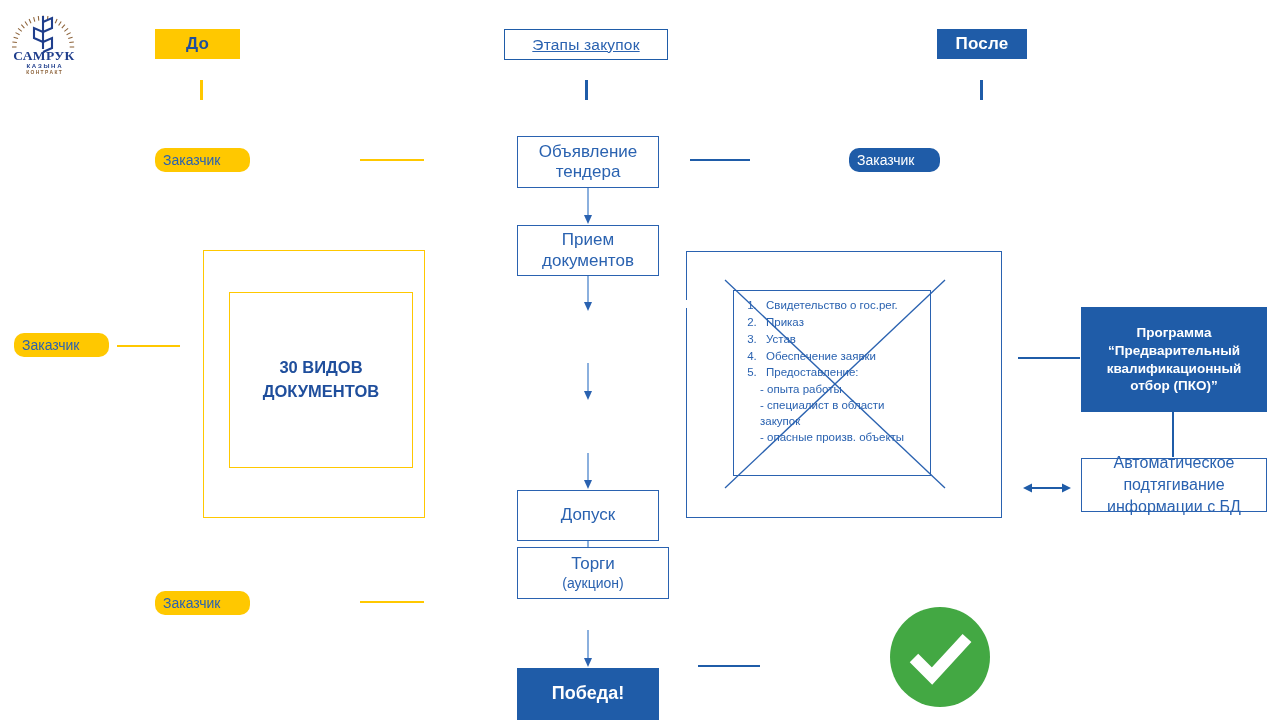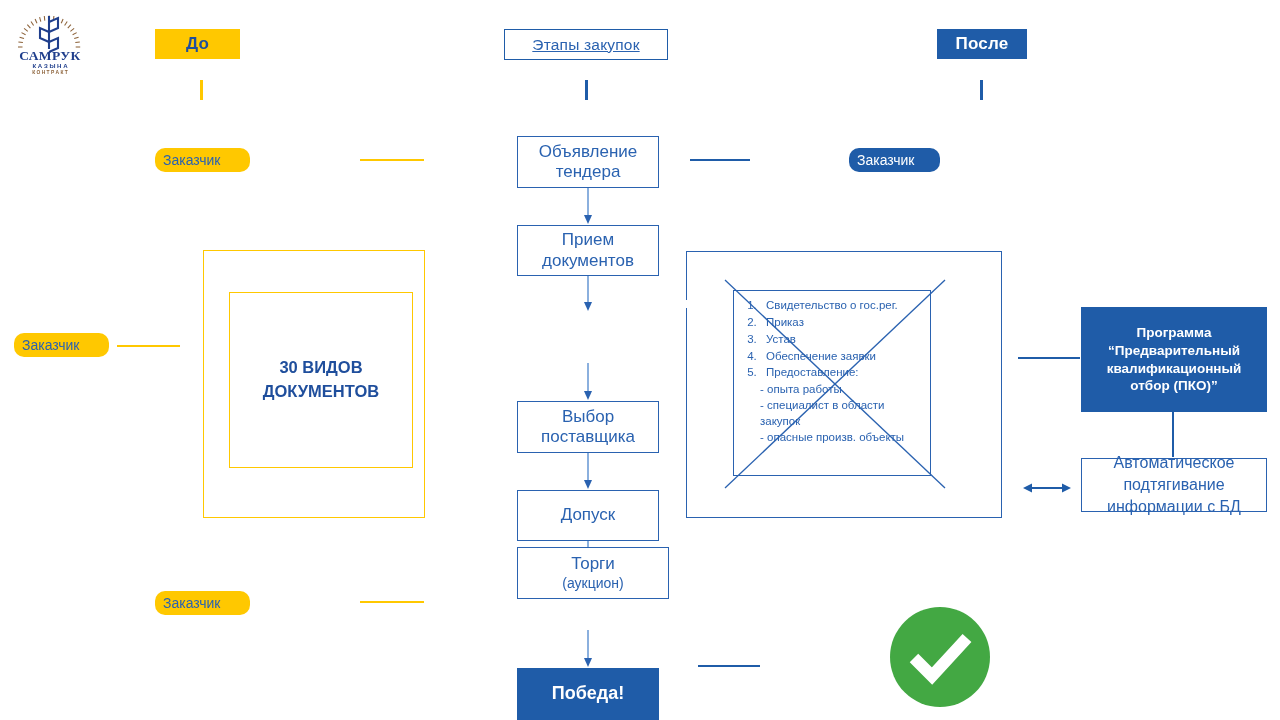--- a/index.html
+++ b/index.html
@@ -15,21 +15,21 @@
     position: relative;
     width: 1280px;
     height: 720px;
     overflow: hidden;
     background: #ffffff;
   }
   .abs { position: absolute; }
 
   
   #logo {
-    left: 12px; top: 2px;
+    left: 6px; top: 2px;
     width: 76px; height: 72px; text-align: right;
   }
   #logo svg { display:block; }
 
   
   .pill {
     display: flex;
     align-items: center;
     justify-content: center;
     font-weight: bold;
@@ -357,24 +357,20 @@
     </svg>
   </div>
 
   <div class="abs flowarrow" id="fa3">
     <svg width="10" height="38" viewBox="0 0 10 38" xmlns="http://www.w3.org/2000/svg">
       <line x1="5" y1="0" x2="5" y2="29" stroke="#5A8FD0" stroke-width="1.4"></line>
       <polygon points="5,37 1,28 9,28" fill="#2A62B0"></polygon>
     </svg>
   </div>
 
-  <div class="abs node" id="n4">
-    <span class="l1">Выбор</span>
-    <span class="l2">поставщика</span>
-  </div>
   <div class="abs flowarrow" id="fa4">
     <svg width="10" height="37" viewBox="0 0 10 37" xmlns="http://www.w3.org/2000/svg">
       <line x1="5" y1="0" x2="5" y2="28" stroke="#5A8FD0" stroke-width="1.4"></line>
       <polygon points="5,36 1,27 9,27" fill="#2A62B0"></polygon>
     </svg>
   </div>
 
   <div class="abs node" id="n5">
     <span class="l1">Допуск</span>
   </div>

